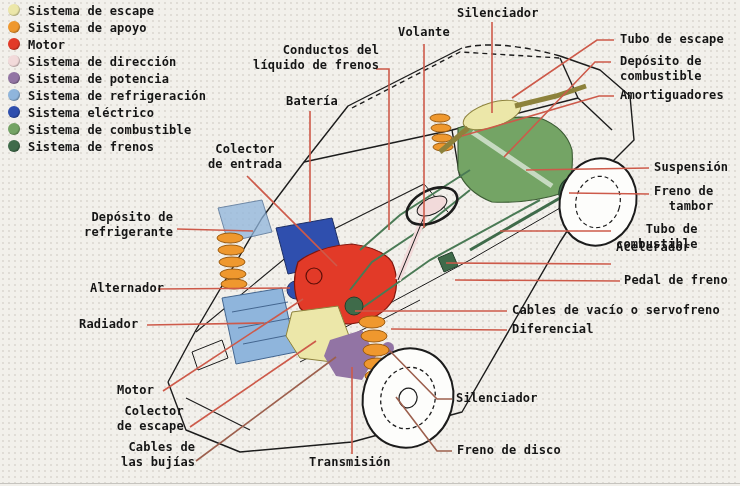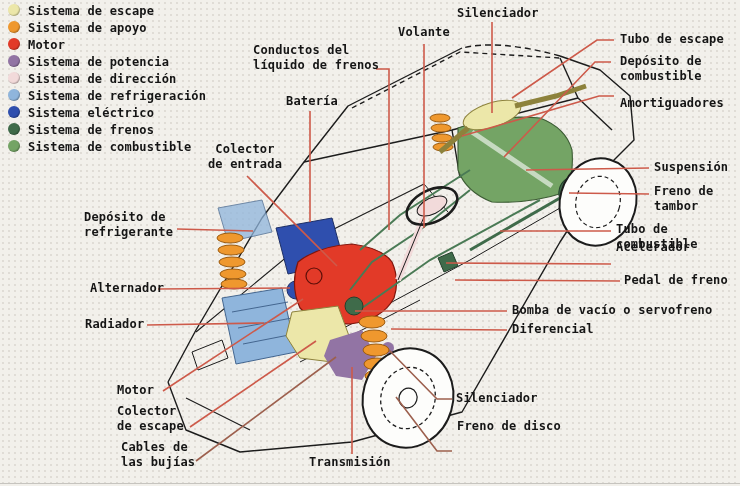--- a/index.html
+++ b/index.html
@@ -12,21 +12,21 @@
     font-family:"DejaVu Sans Mono", monospace;
     overflow:hidden;
   }
   .legend{position:absolute;left:6px;top:4px;}
   .legend-row{display:flex;align-items:flex-start;height:17px;}
   .dot{width:12px;height:12px;border-radius:50%;margin:0 8px 0 2px;flex:0 0 auto;box-shadow:inset -1px -1px 1px rgba(0,0,0,.25);}
   .legend-text{font-size:12px;font-weight:bold;color:#151515;white-space:nowrap;letter-spacing:.2px;}
   .lbl{
     position:absolute;
     font-size:12px;font-weight:bold;color:#151515;
-    line-height:15px;white-space:pre-line;letter-spacing:.2px;
+    line-height:15px;white-space:pre-line;letter-spacing:.2px;text-align:right;
   }
   .lbl.center{text-align:center;}
   svg.art{position:absolute;left:0;top:0;}
   .bottom-rule{position:absolute;left:0;top:483px;width:740px;height:1px;background:#c6c4bf;}
 </style>
 </head>
 <body>
 
 <div class="stage">
 
@@ -174,72 +174,72 @@
       </div>
     <div class="legend-row">
         <span class="dot" style="background: rgb(239, 152, 46);"></span>
         <span class="legend-text">Sistema de apoyo</span>
       </div>
     <div class="legend-row">
         <span class="dot" style="background: rgb(226, 58, 40);"></span>
         <span class="legend-text">Motor</span>
       </div>
     <div class="legend-row">
+        <span class="dot" style="background: rgb(242, 218, 218);"></span>
+        <span class="legend-text">Sistema de dirección</span>
+      </div>
+    <div class="legend-row">
         <span class="dot" style="background: rgb(146, 116, 164);"></span>
         <span class="legend-text">Sistema de potencia</span>
       </div>
     <div class="legend-row">
-        <span class="dot" style="background: rgb(242, 218, 218);"></span>
-        <span class="legend-text">Sistema de dirección</span>
-      </div>
-    <div class="legend-row">
         <span class="dot" style="background: rgb(143, 181, 220);"></span>
         <span class="legend-text">Sistema de refrigeración</span>
       </div>
     <div class="legend-row">
         <span class="dot" style="background: rgb(47, 79, 174);"></span>
         <span class="legend-text">Sistema eléctrico</span>
       </div>
     <div class="legend-row">
+        <span class="dot" style="background: rgb(116, 164, 101);"></span>
+        <span class="legend-text">Sistema de combustible</span>
+      </div>
+    <div class="legend-row">
         <span class="dot" style="background: rgb(63, 107, 74);"></span>
         <span class="legend-text">Sistema de frenos</span>
-      </div>
-    <div class="legend-row">
-        <span class="dot" style="background: rgb(116, 164, 101);"></span>
-        <span class="legend-text">Sistema de combustible</span>
       </div>
   </div>
 
   <div class="lbl" style="left:457px;top:6px">Silenciador</div>
   <div class="lbl" style="left:398px;top:25px">Volante</div>
   <div class="lbl" style="left:253px;top:43px">Conductos del
 líquido de frenos</div>
   <div class="lbl" style="left:286px;top:94px">Batería</div>
   <div class="lbl center" style="left:206px;top:142px;width:78px">Colector
 de entrada</div>
   <div class="lbl" style="left:620px;top:32px">Tubo de escape</div>
   <div class="lbl" style="left:620px;top:54px">Depósito de
 combustible</div>
-  <div class="lbl" style="left:620px;top:96px">Amortiguadores</div>
+  <div class="lbl" style="left:620px;top:88px">Amortiguadores</div>
   <div class="lbl" style="left:654px;top:160px">Suspensión</div>
   <div class="lbl" style="left:654px;top:184px">Freno de
 tambor</div>
   <div class="lbl" style="left:616px;top:222px">Tubo de
 combustible</div>
   <div class="lbl" style="left:616px;top:240px">Acelerador</div>
   <div class="lbl" style="left:624px;top:273px">Pedal de freno</div>
-  <div class="lbl" style="left:512px;top:303px">Bomba de vacío o servofreno</div>
+  <div class="lbl" style="left:512px;top:303px">Cables de vacío o servofreno</div>
   <div class="lbl" style="left:512px;top:322px">Diferencial</div>
   <div class="lbl" style="left:456px;top:391px">Silenciador</div>
-  <div class="lbl" style="left:457px;top:419px">Freno de disco</div>
+  <div class="lbl" style="left:457px;top:443px">Freno de disco</div>
   <div class="lbl" style="left:309px;top:455px">Transmisión</div>
   <div class="lbl" style="left:84px;top:210px">Depósito de
 refrigerante</div>
   <div class="lbl" style="left:90px;top:281px">Alternador</div>
-  <div class="lbl" style="left:85px;top:317px">Radiador</div>
+  <div class="lbl" style="left:79px;top:317px">Radiador</div>
   <div class="lbl" style="left:117px;top:383px">Motor</div>
   <div class="lbl" style="left:117px;top:404px">Colector
 de escape</div>
   <div class="lbl" style="left:121px;top:440px">Cables de
 las bujías</div>
 
   <div class="bottom-rule"></div>
 </div>
 
 </body></html>

